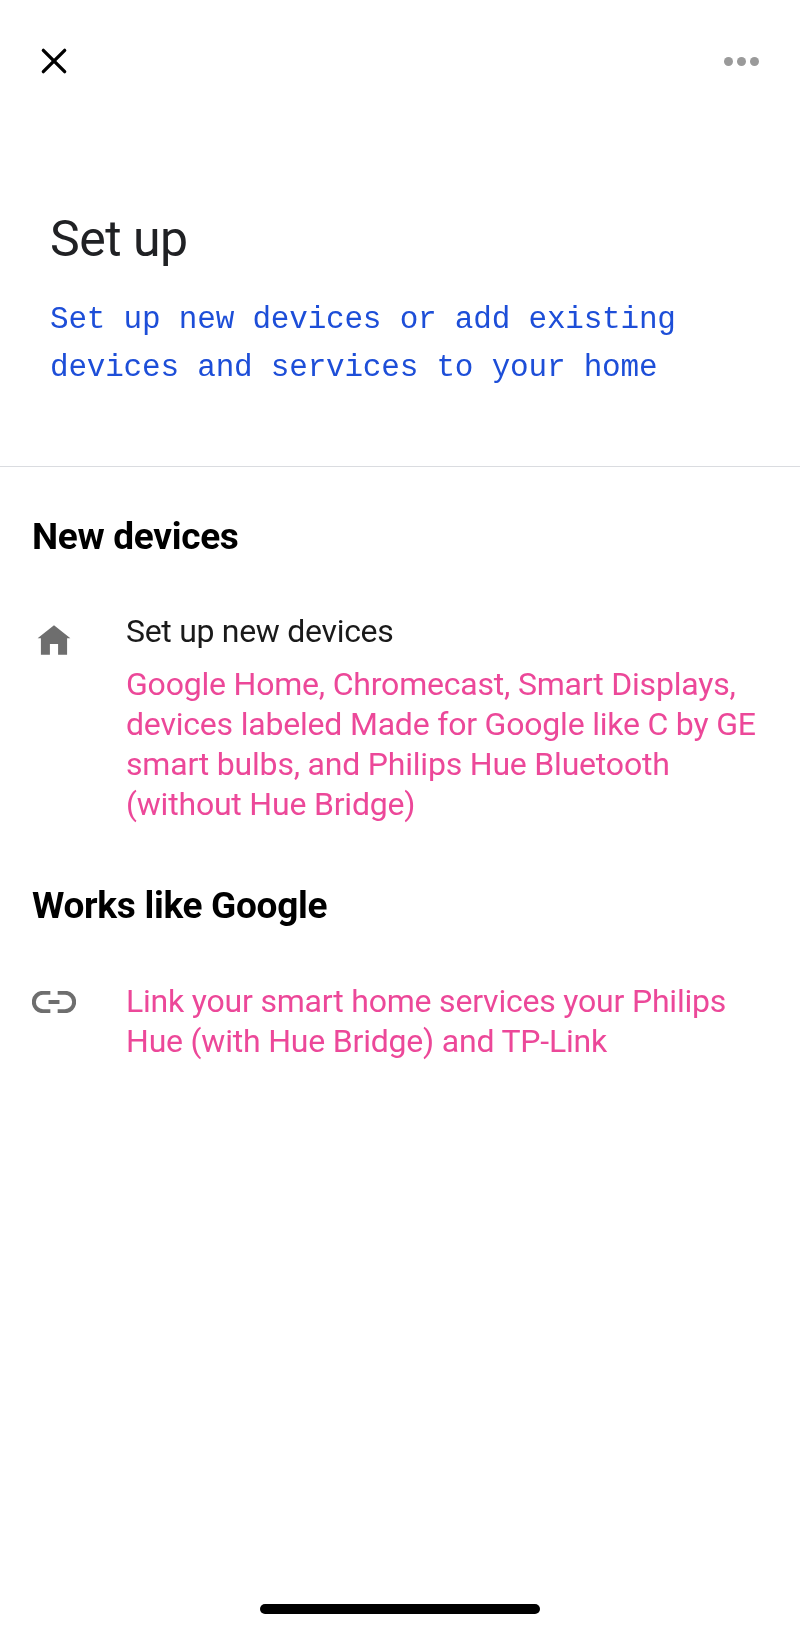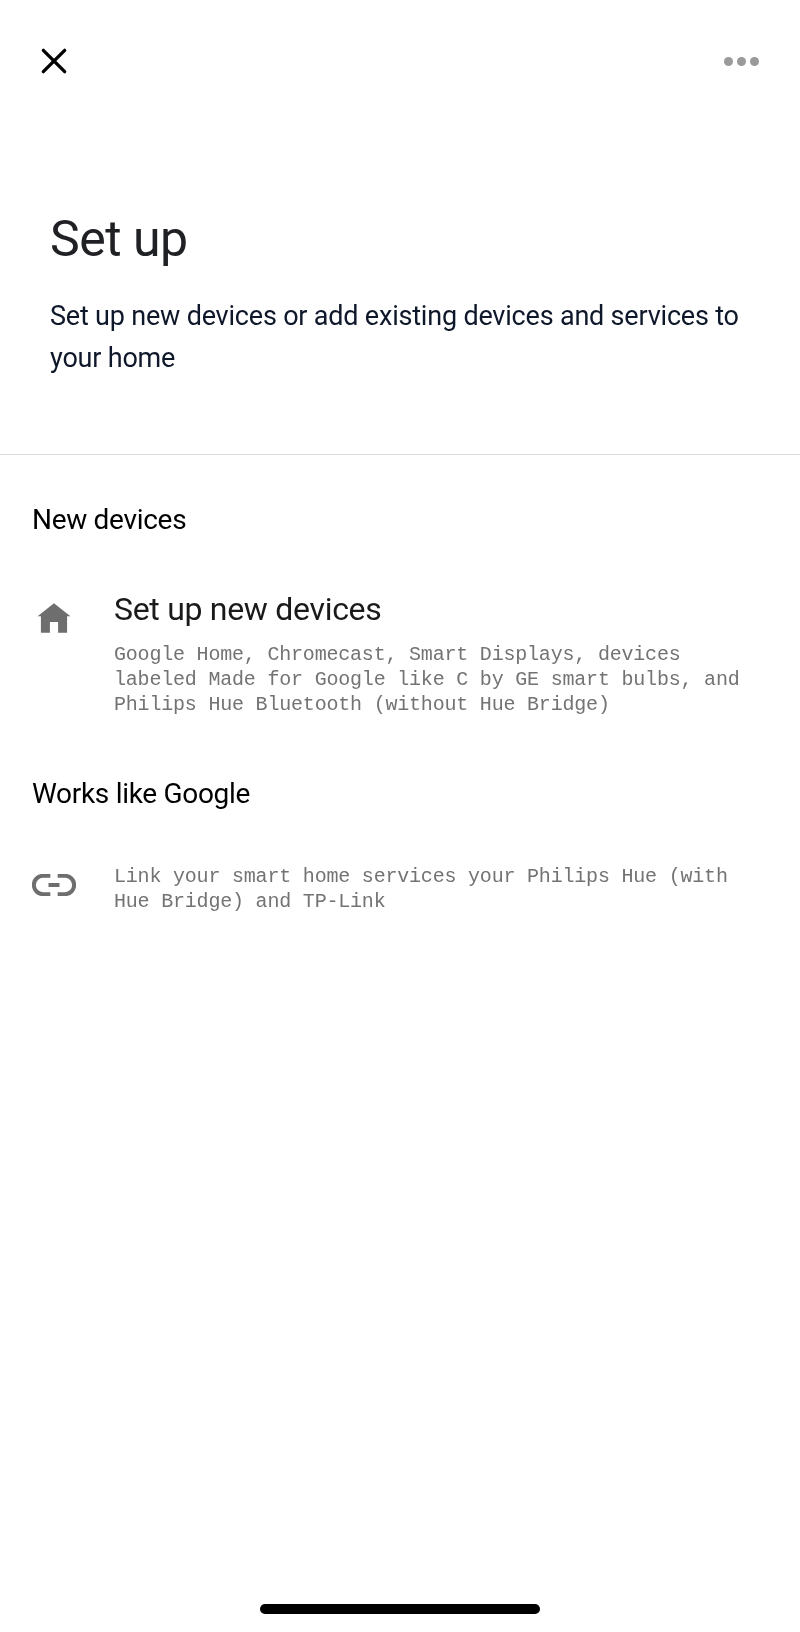--- a/index.html
+++ b/index.html
@@ -49,45 +49,46 @@
       padding: 120px 50px 74px 50px;
     }
     .page-title {
       font-size: 50px;
       font-weight: 400;
       color: #202124;
       letter-spacing: -0.5px;
       margin-bottom: 28px;
     }
     .page-subtitle {
-      font-size: 27px;
+      font-size: 31px;
       font-weight: 400;
-      color: #0f172a;
+      color: #1d4ed8;
       line-height: 1.55;
       letter-spacing: -0.2px;
+      font-family: Liberation Mono, monospace;
     }
     .divider {
       height: 1px;
       background: #dadce0;
       width: 100%;
     }
     .content {
       padding: 48px 32px 0 32px;
     }
     .section-header {
-      font-size: 28px;
-      font-weight: 400;
+      font-size: 37px;
+      font-weight: 700;
       color: #000000;
       margin-bottom: 54px;
       letter-spacing: -0.3px;
     }
     .list-item {
       display: flex;
       align-items: flex-start;
-      gap: 38px;
+      gap: 50px;
       margin-bottom: 60px;
       cursor: pointer;
       padding-right: 10px;
     }
     .item-icon {
       width: 44px;
       flex-shrink: 0;
       display: flex;
       align-items: flex-start;
       justify-content: center;
@@ -98,26 +99,25 @@
       flex: 1;
     }
     .item-title {
       font-size: 32px;
       font-weight: 400;
       color: #1a1a1a;
       margin-bottom: 14px;
       letter-spacing: -0.3px;
     }
     .item-description {
-      font-size: 20px;
+      font-size: 32px;
       font-weight: 400;
-      color: #737373;
+      color: #ec4899;
       line-height: 1.25;
       letter-spacing: -0.2px;
-      font-family: Liberation Mono, monospace;
     }
     .home-indicator {
       position: absolute;
       bottom: 18px;
       left: 50%;
       transform: translateX(-50%);
       width: 280px;
       height: 10px;
       background: #000000;
       border-radius: 5px;

